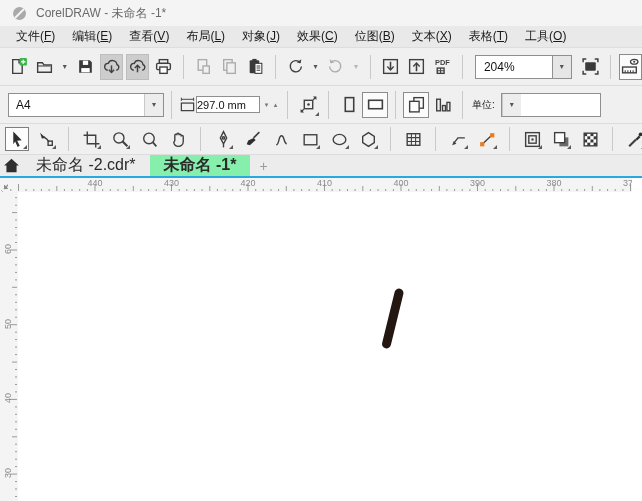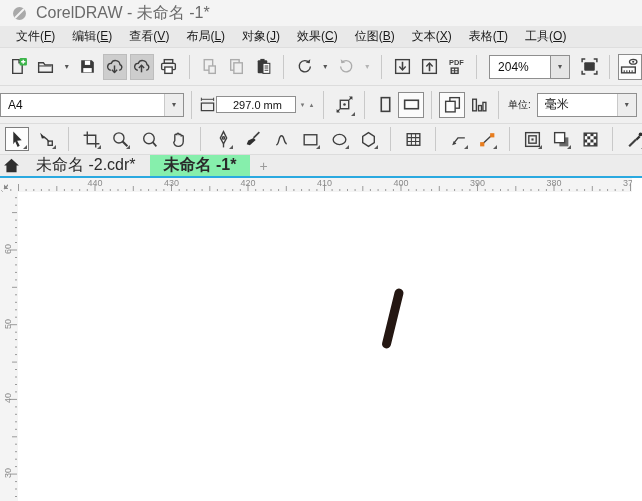--- a/index.html
+++ b/index.html
@@ -3,54 +3,54 @@
 <meta charset="utf-8">
 <style>
   html,body{margin:0;padding:0;}
   body{width:642px;height:501px;overflow:hidden;position:relative;
        font-family:"Liberation Sans","DejaVu Sans",sans-serif;
        background:#fff;-webkit-font-smoothing:antialiased;}
   
   #titlebar{position:absolute;left:0;top:0;width:642px;height:26px;background:#f4f4f4;
             display:flex;align-items:center;}
   #titlebar .logo{margin-left:12px;width:15px;height:15px;flex:0 0 auto;}
-  #titlebar .title{margin-left:9px;font-size:16px;color:#6a6a6a;}
+  #titlebar .title{margin-left:9px;font-size:12px;color:#6a6a6a;}
   #menubar{position:absolute;left:0;top:26px;width:642px;height:22px;background:#e9e9e9;
            display:flex;align-items:center;gap:17px;padding-left:16px;box-sizing:border-box;
            border-bottom:1px solid #dedede;}
   .menu-item{font-size:12px;color:#1a1a1a;white-space:nowrap;cursor:default;}
   #toolbar{position:absolute;left:0;top:48px;width:642px;height:38px;background:#f0f0f0;
            display:flex;align-items:center;gap:3px;padding-left:7px;box-sizing:border-box;
            border-bottom:1px solid #dcdcdc;}
   .tbtn{width:26px;height:26px;border:1px solid transparent;background:transparent;padding:0;
         display:flex;align-items:center;justify-content:center;position:relative;box-sizing:border-box;}
   .tbtn.caret{width:13px;font-size:8px;color:#555;}
   .tbtn.pressed{background:#cdcdcd;border-color:#bdbdbd;}
   .tbtn.checked{background:#fbfbfb;border-color:#8c8c8c;}
   .tbtn.disabled{opacity:.38;}
   .tsep{width:1px;height:24px;background:#c9c9c9;margin:0 5px;flex:0 0 auto;}
   .ic{display:flex;align-items:center;justify-content:center;}
   .zoombox{display:flex;align-items:center;margin:0 4px;}
   .zoombox input{width:52px;height:22px;border:1px solid #8f8f8f;border-right:none;font-size:12px;
-                 padding:0 0 0 8px;font-family:inherit;color:#111;}
+                 padding:0 16px 0 8px;font-family:inherit;color:#111;}
   .zoombox .zcar{width:20px;height:24px;border:1px solid #8f8f8f;background:#e6e6e6;font-size:8px;
                  color:#555;display:flex;align-items:center;justify-content:center;box-sizing:border-box;}
   
   #propbar{position:absolute;left:0;top:86px;width:642px;height:38px;background:#f0f0f0;
            display:flex;align-items:center;box-sizing:border-box;border-bottom:1px solid #dcdcdc;}
   .combo{height:24px;background:#fff;border:1px solid #8f8f8f;display:flex;align-items:center;
          font-size:12px;color:#111;box-sizing:border-box;}
   .combo .cval{flex:1;padding-left:7px;}
   .combo .ccar{width:18px;height:100%;display:flex;align-items:center;justify-content:center;
                font-size:8px;color:#555;background:#ededed;border-left:1px solid #c9c9c9;}
-  #pagesize{width:184px;}
+  #pagesize{width:156px;margin-left:8px;}
   .psep{width:1px;height:28px;background:#c9c9c9;margin:0 7px;flex:0 0 auto;}
   .dimcol{display:flex;flex-direction:column;gap:2px;}
   .dimrow{display:flex;align-items:center;height:15px;}
-  .dimrow .din{width:62px;height:15px;border:1px solid #8f8f8f;font-size:11px;padding:0 0 0 16px;
+  .dimrow .din{width:62px;height:15px;border:1px solid #8f8f8f;font-size:11px;padding:0 0 0 0;
                font-family:inherit;color:#111;}
   .spin{display:flex;margin-left:2px;}
   .spin span{font-size:7px;color:#777;width:9px;height:15px;display:flex;align-items:center;justify-content:center;}
   .pbtn{width:26px;height:26px;border:1px solid transparent;background:transparent;padding:0;
         display:flex;align-items:center;justify-content:center;position:relative;box-sizing:border-box;}
   .pbtn.checked{background:#fbfbfb;border-color:#8c8c8c;}
   .unitlabel{font-size:10px;color:#1a1a1a;margin:0 6px 0 2px;}
   #unitscombo{width:100px;}
   
   #toolbox{position:absolute;left:0;top:124px;width:642px;height:31px;background:#f0f0f0;
@@ -326,21 +326,20 @@
         <svg width="19" height="19" viewBox="0 0 18 18">
           <rect x="3.5" y="4" width="3.5" height="11" stroke="#3f3f3f" stroke-width="1.3" fill="none"></rect>
           <rect x="9" y="10" width="2.8" height="5" stroke="#3f3f3f" stroke-width="1.3" fill="none"></rect>
           <rect x="13.2" y="7" width="2.8" height="8" stroke="#3f3f3f" stroke-width="1.3" fill="none"></rect>
         </svg>
       </span>
   </button>
   <div class="psep"></div>
   <span class="unitlabel">单位:</span>
   <div class="combo" id="unitscombo">
-    <span class="cval">毫米</span>
     <span class="ccar">▾</span>
   </div>
 </div>
 
 <div id="toolbox">
     <button class="xbtn fly checked">
       <span class="ic">
         <svg width="19" height="19" viewBox="0 0 18 18">
           <path d="M5 1.5l8 8.2-4.3.4 2.4 4.9-2 1-2.3-5L5 13.4z" fill="#2f2f2f"></path>
         </svg>

